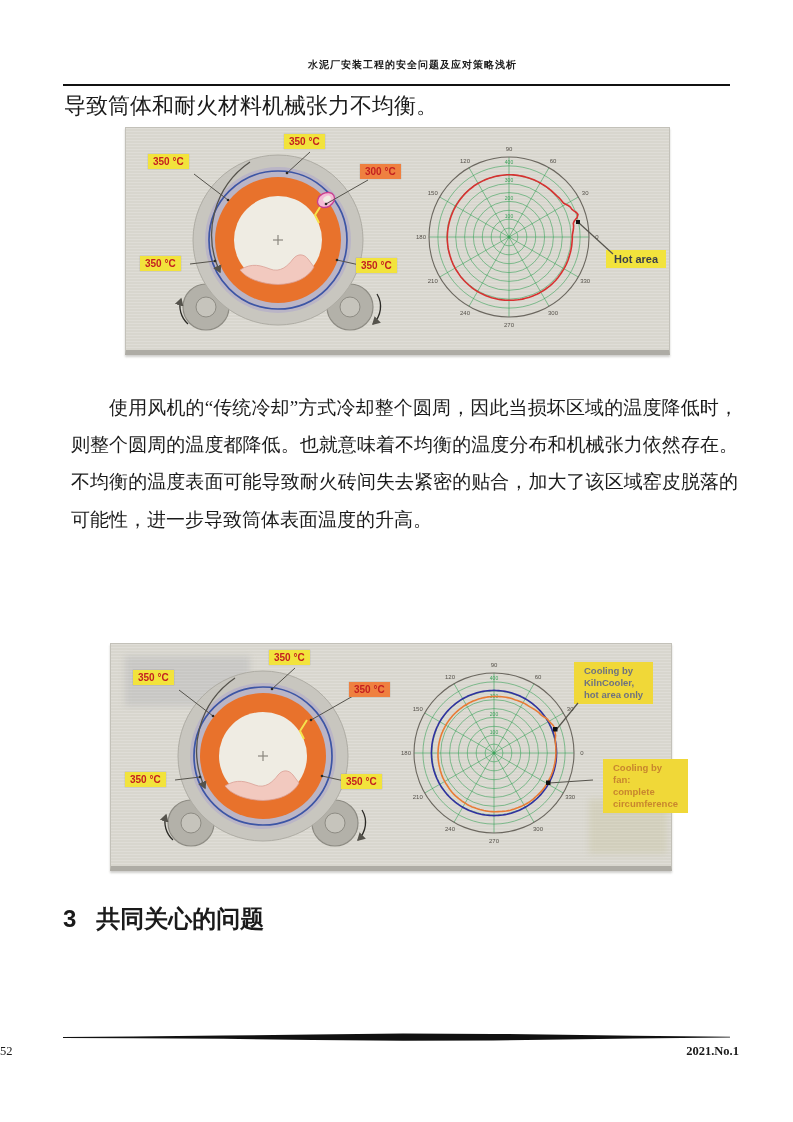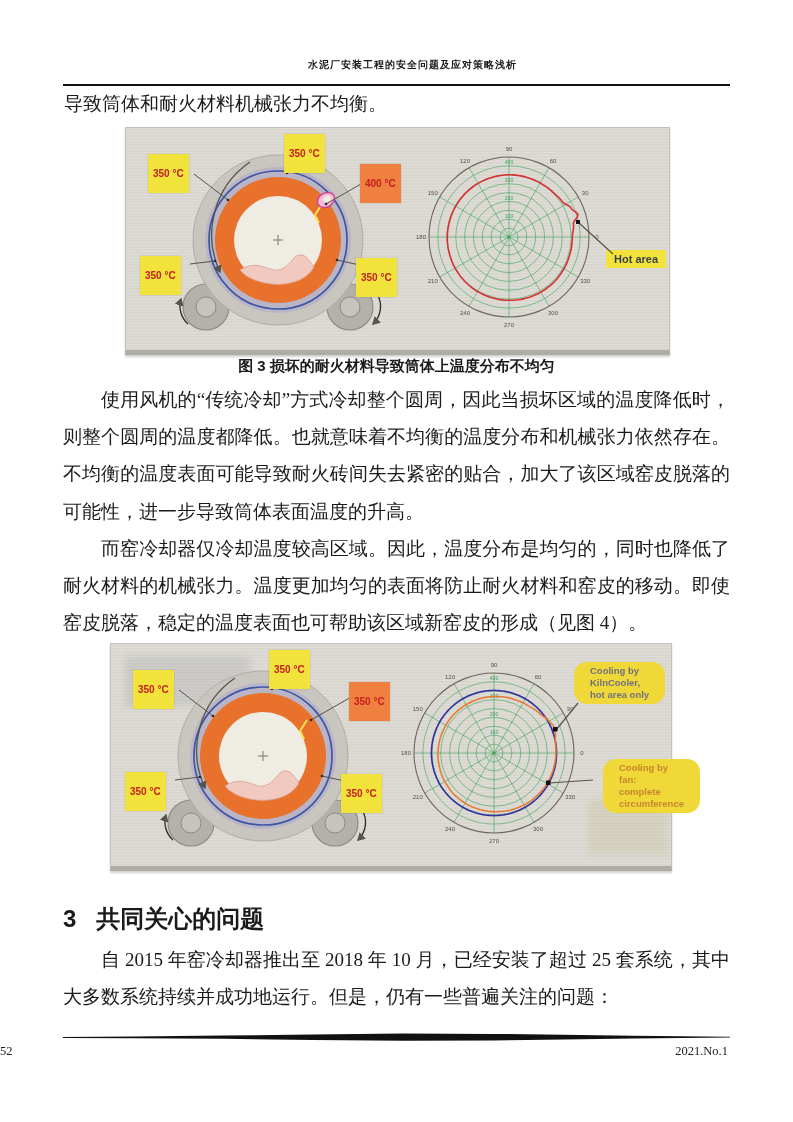--- a/index.html
+++ b/index.html
@@ -1,57 +1,57 @@
 <!DOCTYPE html>
 <html><head>
 <meta charset="utf-8">
 <style>
   html,body{margin:0;padding:0;background:#888;}
   .page{position:relative;width:793px;height:1122px;margin:0 auto;background:#ffffff;
         font-family:"Liberation Serif","DejaVu Serif",serif;color:#1a1a1a;overflow:hidden;}
   .header-title{position:absolute;top:58px;left:16px;width:100%;text-align:center;
         font-size:10px;font-weight:bold;letter-spacing:1px;}
   .header-rule{position:absolute;top:84px;left:63px;width:667px;height:2px;background:#111;}
-  .intro{position:absolute;top:91px;left:64px;width:666px;font-size:19px;}
+  .intro{position:absolute;top:91px;left:64px;width:666px;font-size:22px;}
   
   .figure{position:absolute;background:#d8d6ce;
         background-image:repeating-linear-gradient(180deg,rgba(255,255,255,.18) 0 1px,rgba(0,0,0,0) 1px 3px);
         border:1px solid #c3c1b9;border-bottom:5px solid #aeaca5;box-shadow:0 2px 2px rgba(120,118,112,.35);}
   #fig3{top:127px;left:125px;width:543px;height:222px;}
   #fig4{top:643px;left:110px;width:560px;height:222px;}
   .kiln-mount{position:absolute;left:4px;top:0;width:300px;height:222px;}
   .polar-mount{position:absolute;left:288px;top:14px;width:190px;height:190px;}
   .leader-svg{position:absolute;pointer-events:none;}
   .temp-label{position:absolute;background:#f2e33c;color:#c42020;
-        font:bold 10px "Liberation Sans","DejaVu Sans",sans-serif;padding:14px 5px;white-space:nowrap;
+        font:bold 10px "Liberation Sans","DejaVu Sans",sans-serif;padding:2px 5px;white-space:nowrap;
         box-shadow:0 0 1px rgba(0,0,0,.3);}
   .temp-label.orange{background:#ef8040;}
   .annot-label{position:absolute;background:#f2e33c;
         font:bold 11px "Liberation Sans","DejaVu Sans",sans-serif;color:#3a3f4a;padding:3px 8px;white-space:nowrap;}
   .cool-label{position:absolute;background:#f0d838;
         font:bold 9.5px "Liberation Sans","DejaVu Sans",sans-serif;line-height:12px;
-        padding:3px 16px;white-space:pre-line;border-radius:13px;}
+        padding:3px 10px;white-space:pre-line;}
   .cool-label.kc{color:#6e7280;}
   .cool-label.fan{color:#c8862e;margin-left:12px;}
   .ghost{position:absolute;filter:blur(3px);}
   .caption{position:absolute;left:0;width:100%;text-align:center;
         font-family:"Liberation Sans","DejaVu Sans",sans-serif;font-weight:bold;font-size:15px;}
   #caption3{top:357px;}
   #caption4{top:873px;}
   .body-par{position:absolute;left:63px;width:667px;font-size:19px;line-height:37.2px;
-        text-align:justify;text-indent:2em;margin:0;}
+        text-align:justify;text-indent:2em;margin:8px;}
   #p1{top:381px;}
   #p2{top:530px;}
   #p3{top:941px;}
   .section-heading{position:absolute;top:903px;left:63px;
         font-family:"Liberation Sans","DejaVu Sans",sans-serif;font-weight:bold;font-size:24px;}
   .section-heading .num{margin-right:20px;}
   .footer-line{position:absolute;top:1033px;left:63px;}
   .footer-page{position:absolute;top:1044px;left:0;width:100%;text-align:left;font-size:12.5px;}
-  .footer-issue{position:absolute;top:1044px;right:65px;font-size:12.5px;}
+  .footer-issue{position:absolute;top:1044px;right:54px;font-size:12.5px;font-weight:bold;}
 </style>
 </head>
 <body>
 
 <div class="page">
 
   <div class="header-title">水泥厂安装工程的安全问题及应对策略浅析</div>
   <div class="header-rule"></div>
 
   <div class="intro">导致筒体和耐火材料机械张力不均衡。</div>
@@ -129,34 +129,32 @@
           <text x="95" y="75.7" font-size="5" font-family="&quot;Liberation Sans&quot;,sans-serif" fill="#3aa35a" text-anchor="middle">100</text>
           <text x="95" y="57.9" font-size="5" font-family="&quot;Liberation Sans&quot;,sans-serif" fill="#3aa35a" text-anchor="middle">200</text>
           <text x="95" y="40.2" font-size="5" font-family="&quot;Liberation Sans&quot;,sans-serif" fill="#3aa35a" text-anchor="middle">300</text>
           <text x="95" y="22.4" font-size="5" font-family="&quot;Liberation Sans&quot;,sans-serif" fill="#3aa35a" text-anchor="middle">400</text>
           <circle cx="95" cy="95" r="1.6" fill="#3aa35a"></circle>
           <path d="M158.3 95.0L158.4 92.8L158.8 90.5L159.2 88.3L159.5 85.9L159.6 83.6L159.3 81.3L160.5 78.7L163.1 75.5L164.0 72.6L162.4 70.5L159.9 68.8L157.7 67.1L156.4 65.1L154.2 63.5L151.6 62.3L149.4 61.0L148.0 59.2L146.6 57.5L145.1 55.9L143.4 54.4L141.8 52.9L140.2 51.4L138.6 49.9L137.0 48.4L135.3 47.0L133.5 45.7L131.8 44.4L129.9 43.2L128.1 42.1L126.2 41.0L124.3 39.9L122.3 38.9L120.4 38.1L118.3 37.2L116.3 36.5L114.2 35.8L112.2 35.2L110.1 34.6L107.9 34.1L105.8 33.7L103.7 33.4L101.5 33.1L99.3 32.9L97.2 32.8L95.0 32.8L92.8 32.8L90.7 33.0L88.5 33.2L86.4 33.5L84.2 33.9L82.1 34.3L80.0 34.8L77.9 35.4L75.8 36.0L73.8 36.7L71.8 37.5L69.8 38.4L67.9 39.4L66.0 40.4L64.1 41.4L62.2 42.5L60.4 43.7L58.7 45.0L57.0 46.3L55.3 47.7L53.7 49.1L52.1 50.6L50.6 52.1L49.2 53.7L47.8 55.4L46.5 57.1L45.2 58.8L44.0 60.6L42.8 62.4L41.7 64.2L40.7 66.1L39.7 68.0L38.8 70.0L38.0 72.0L37.2 74.0L36.5 76.0L35.9 78.0L35.3 80.1L34.8 82.2L34.4 84.3L34.0 86.4L33.7 88.6L33.5 90.7L33.4 92.8L33.3 95.0L33.3 97.2L33.4 99.3L33.6 101.5L33.8 103.6L34.1 105.7L34.5 107.9L35.0 110.0L35.5 112.1L36.1 114.1L36.8 116.2L37.5 118.2L38.3 120.3L39.1 122.3L40.1 124.2L41.1 126.1L42.2 128.0L43.4 129.8L44.6 131.6L45.8 133.4L47.1 135.2L48.5 136.8L50.0 138.5L51.5 140.0L53.1 141.5L54.7 143.0L56.4 144.4L58.1 145.8L59.8 147.1L61.7 148.4L63.5 149.5L65.5 150.6L67.4 151.6L69.4 152.5L71.4 153.4L73.4 154.3L75.5 155.0L77.6 155.7L79.7 156.2L81.9 156.7L84.0 157.2L86.2 157.6L88.4 157.9L90.6 158.1L92.8 158.2L95.0 158.3L97.2 158.3L99.4 158.2L101.6 158.0L103.8 157.8L106.0 157.5L108.2 157.1L110.4 156.6L112.5 156.0L114.6 155.4L116.7 154.7L118.8 153.9L120.9 153.1L122.9 152.2L124.9 151.2L126.8 150.1L128.7 149.0L130.6 147.8L132.4 146.5L134.2 145.2L135.9 143.8L137.6 142.3L139.2 140.8L140.8 139.2L142.3 137.6L143.7 135.9L145.1 134.1L146.4 132.3L147.6 130.5L148.8 128.6L150.0 126.7L151.0 124.8L152.0 122.8L152.9 120.8L153.8 118.7L154.5 116.7L155.2 114.6L155.8 112.4L156.4 110.3L156.9 108.2L157.3 106.0L157.7 103.8L157.9 101.6L158.1 99.4L158.3 97.2L158.3 95.0Z" fill="none" stroke="#d83030" stroke-width="1.6" stroke-linejoin="round"></path>
         </svg></div>
 
     <div class="temp-label" style="left:158px;top:6px;">350 °C</div>
     <div class="temp-label" style="left:22px;top:26px;">350 °C</div>
-    <div class="temp-label orange" style="left:234px;top:36px;">400 °C</div>
+    <div class="temp-label orange" style="left:234px;top:36px;">300 °C</div>
     <div class="temp-label" style="left:14px;top:128px;">350 °C</div>
     <div class="temp-label" style="left:230px;top:130px;">350 °C</div>
 
     <div class="annot-label" style="left:480px;top:122px;">Hot area</div>
     <svg class="leader-svg" style="left:444px;top:86px;" width="62" height="48">
       <line x1="43" y1="40" x2="9" y2="9" stroke="#55534c" stroke-width="1.2"></line>
       <rect x="6" y="6" width="4" height="4" fill="#111"></rect>
     </svg>
   </div>
-  <div class="caption" id="caption3">图 3 损坏的耐火材料导致筒体上温度分布不均匀</div>
 
   <p class="body-par" id="p1">使用风机的“传统冷却”方式冷却整个圆周，因此当损坏区域的温度降低时，则整个圆周的温度都降低。也就意味着不均衡的温度分布和机械张力依然存在。不均衡的温度表面可能导致耐火砖间失去紧密的贴合，加大了该区域窑皮脱落的可能性，进一步导致筒体表面温度的升高。</p>
-  <p class="body-par" id="p2">而窑冷却器仅冷却温度较高区域。因此，温度分布是均匀的，同时也降低了耐火材料的机械张力。温度更加均匀的表面将防止耐火材料和窑皮的移动。即使窑皮脱落，稳定的温度表面也可帮助该区域新窑皮的形成（见图 4）。</p>
 
   <div class="figure" id="fig4">
     <div class="ghost" style="left:14px;top:12px;width:125px;height:50px;background:rgba(120,125,140,.16);"></div>
     <div class="ghost" style="left:478px;top:155px;width:78px;height:55px;background:rgba(170,160,80,.14);"></div>
 
     <div class="kiln-mount" id="kiln4"><svg width="300" height="222" viewBox="0 0 300 222">
           <defs>
             <marker id="ah4" markerWidth="7" markerHeight="7" refX="5" refY="3.5" orient="auto">
               <path d="M0,0 L6,3.5 L0,7 Z" fill="#55534c"></path>
             </marker>
@@ -251,21 +249,20 @@
     <svg class="leader-svg" style="left:424px;top:126px;" width="62" height="24">
       <line x1="58" y1="10" x2="14" y2="13" stroke="#55534c" stroke-width="1.2"></line>
       <rect x="11" y="10.5" width="4.5" height="4.5" fill="#111"></rect>
     </svg>
   </div>
 
   <div class="section-heading">
     <span class="num">3</span><span>共同关心的问题</span>
   </div>
 
-  <p class="body-par" id="p3">自 2015 年窑冷却器推出至 2018 年 10 月，已经安装了超过 25 套系统，其中大多数系统持续并成功地运行。但是，仍有一些普遍关注的问题：</p>
 
   <svg class="footer-line" width="667" height="9">
     <polygon fill="#111" points="0,4 70,3.4 160,2.6 250,1.4 340,0.6 430,0.9 500,1.8 570,2.8 667,3.8 667,4.6 570,5.4 500,6.4 430,7.4 340,7.8 250,7.0 160,5.8 70,5.2 0,4.9"></polygon>
   </svg>
   <div class="footer-page">52</div>
   <div class="footer-issue">2021.No.1</div>
 
 </div>
 
 </body></html>

